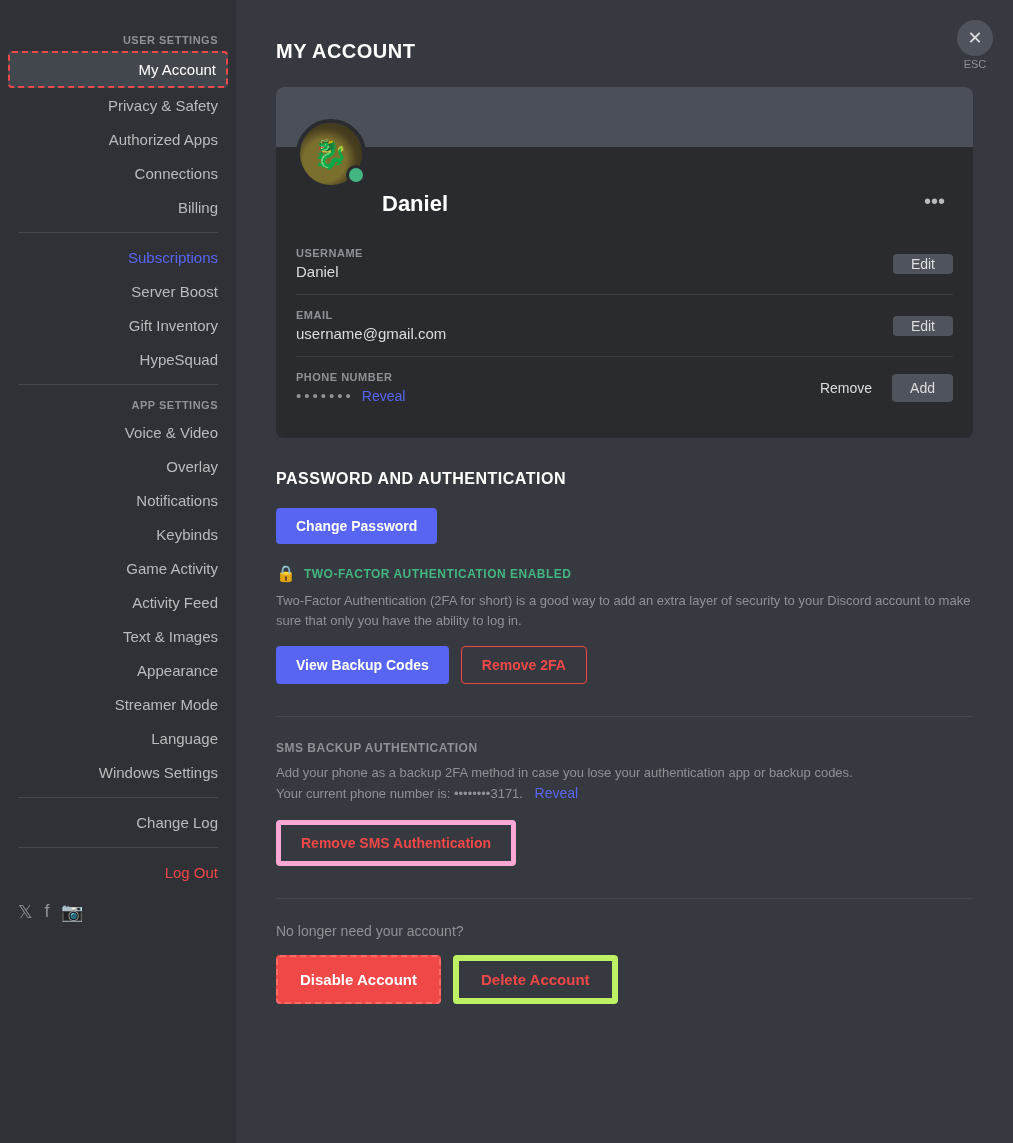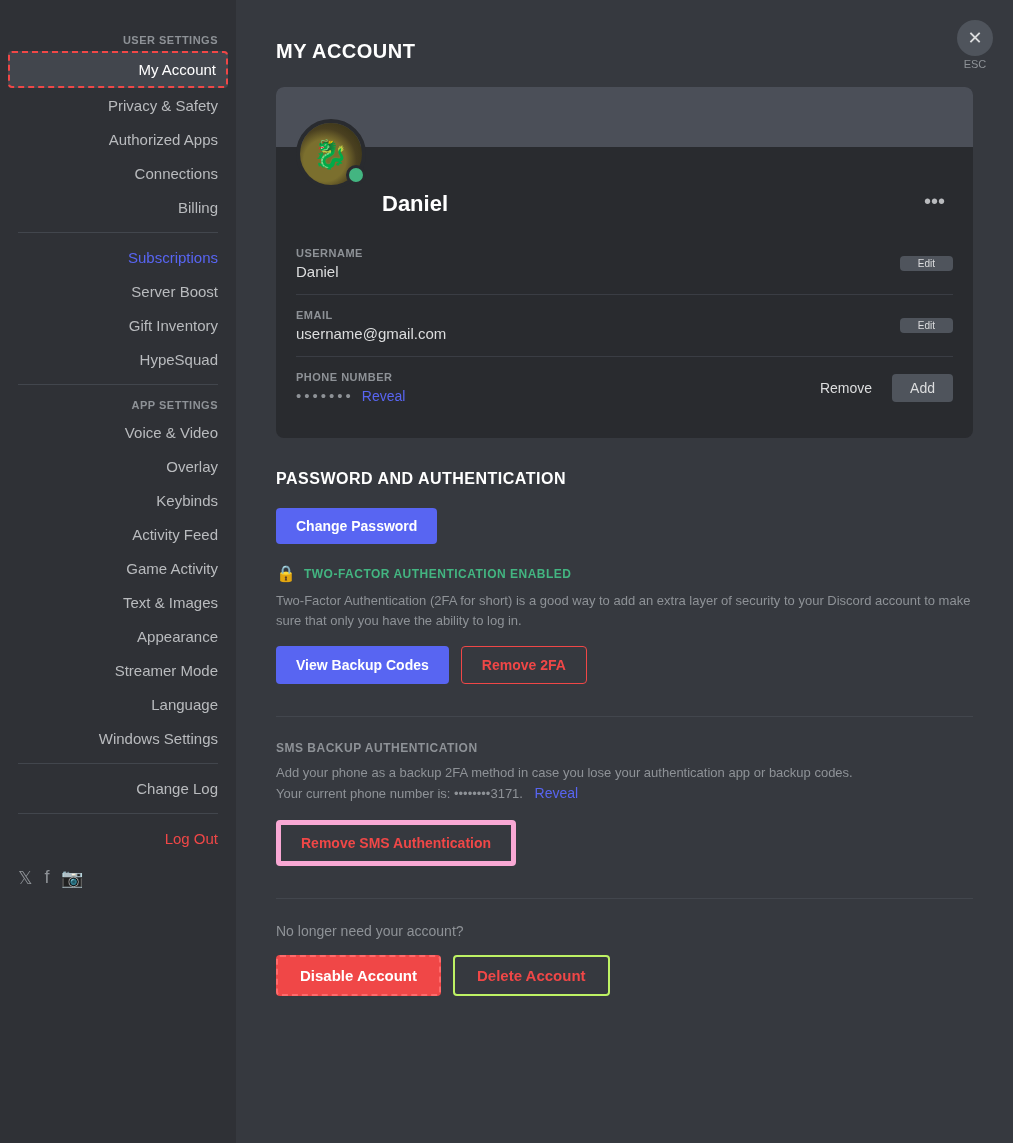--- a/index.html
+++ b/index.html
@@ -218,21 +218,21 @@
       display: flex;
       gap: 8px;
       align-items: center;
     }
     .btn-edit {
       background: #4f545c;
       color: #dcddde;
       border: none;
       border-radius: 4px;
       padding: 2px 18px;
-      font-size: 10px;
+      font-size: 14px;
       cursor: pointer;
       font-weight: 500;
     }
     .btn-remove {
       background: transparent;
       color: #dcddde;
       border: none;
       padding: 6px 12px;
       font-size: 14px;
       cursor: pointer;
@@ -379,21 +379,21 @@
       border: 2px dashed #ff6b6b;
       border-radius: 4px;
       padding: 10px 22px;
       font-size: 15px;
       font-weight: 700;
       cursor: pointer;
     }
     .btn-delete {
       background: transparent;
       color: #f04747;
-      border: 2px solid #bef264;
+      border: 6px solid #bef264;
       border-radius: 4px;
       padding: 10px 22px;
       font-size: 15px;
       font-weight: 600;
       cursor: pointer;
     }
 
     .divider {
       height: 1px;
       background: #42464d;
@@ -418,23 +418,24 @@
   <div class="sidebar-item">Server Boost</div>
   <div class="sidebar-item">Gift Inventory</div>
   <div class="sidebar-item">HypeSquad</div>
 
   <div class="sidebar-divider"></div>
 
   <div class="sidebar-section-label">APP SETTINGS</div>
 
   <div class="sidebar-item">Voice &amp; Video</div>
   <div class="sidebar-item">Overlay</div>
+  <div class="sidebar-item">Notifications</div>
   <div class="sidebar-item">Keybinds</div>
+  <div class="sidebar-item">Game Activity</div>
   <div class="sidebar-item">Activity Feed</div>
-  <div class="sidebar-item">Game Activity</div>
   <div class="sidebar-item">Text &amp; Images</div>
   <div class="sidebar-item">Appearance</div>
   <div class="sidebar-item">Streamer Mode</div>
   <div class="sidebar-item">Language</div>
   <div class="sidebar-item">Windows Settings</div>
 
   <div class="sidebar-divider"></div>
 
   <div class="sidebar-item">Change Log</div>
 

